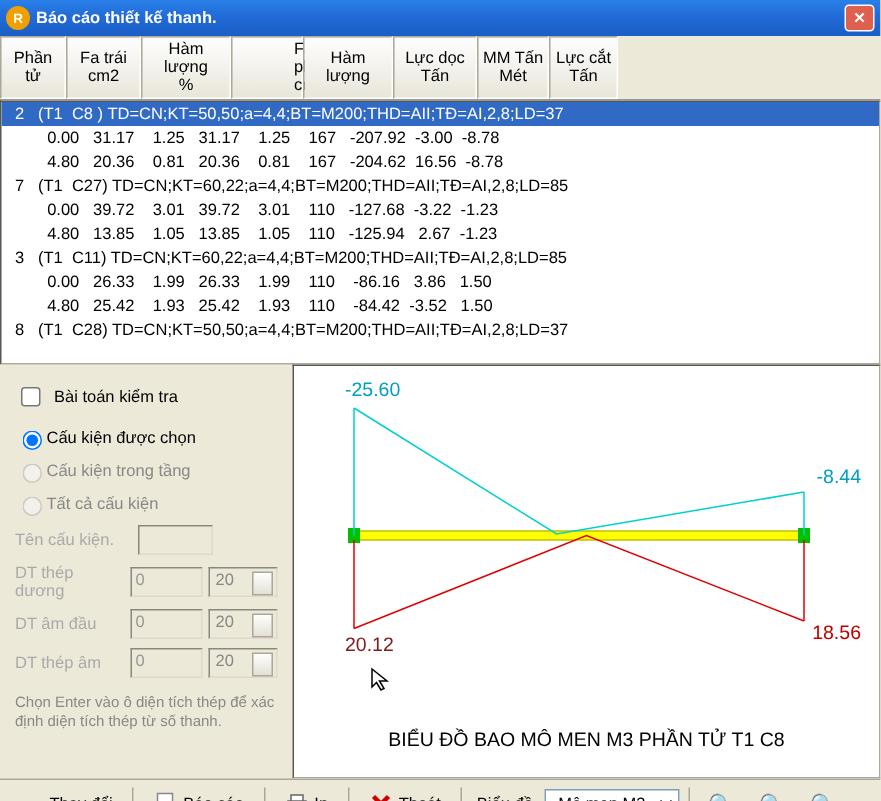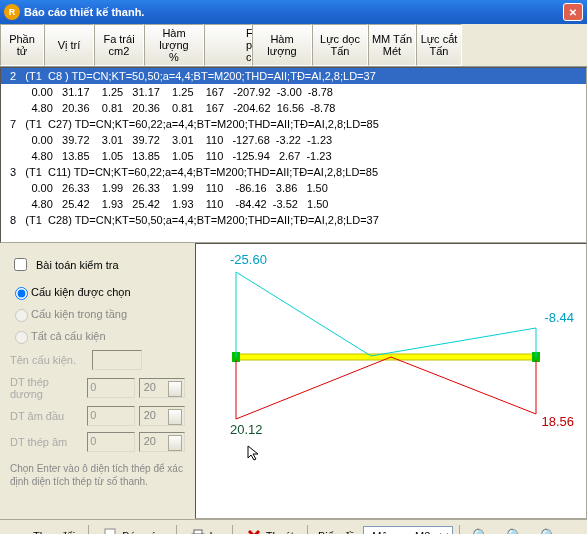--- a/index.html
+++ b/index.html
@@ -42,23 +42,20 @@
 
 <div class="titlebar">
   <span class="icon">R</span>
   <span class="title">Báo cáo thiết kế thanh.</span>
   <span class="close">✕</span>
 </div>
 
 <div class="header-row" id="hdr">
     <div class="header-cell" style="width: 44px;">
       <span>Phần tử</span>
-    </div>
-    <div class="header-cell" style="width: 50px;">
-      <span>Vị trí</span>
     </div>
     <div class="header-cell" style="width: 50px;">
       <span>Fa trái</span>
       <span>cm2</span>
     </div>
     <div class="header-cell" style="width: 60px;">
       <span>Hàm lượng</span>
       <span>%</span>
     </div>
     <div class="header-cell" style="width: 48px; padding-left: 41px;">
@@ -132,25 +129,26 @@
       <rect x="336" y="108" width="8" height="10" fill="#00c000"></rect>
       <polyline points="40,28 175,112 340,84" fill="none" stroke="#00d0d0" stroke-width="1"></polyline>
       <polyline points="40,28 40,113" fill="none" stroke="#00d0d0" stroke-width="1"></polyline>
       <polyline points="340,84 340,113" fill="none" stroke="#00d0d0" stroke-width="1"></polyline>
       <polyline points="40,175 195,113 340,170" fill="none" stroke="#e00000" stroke-width="1"></polyline>
       <polyline points="40,175 40,116" fill="none" stroke="#e00000" stroke-width="1"></polyline>
       <polyline points="340,170 340,116" fill="none" stroke="#e00000" stroke-width="1"></polyline>
     </svg>
     <span class="chart-label" style="left:34px;top:8px;color:#00a0c0">-25.60</span>
     <span class="chart-label" style="right:12px;top:66px;color:#00a0c0">-8.44</span>
-    <span class="chart-label" style="left:34px;top:178px;color:#14532d">20.12</span>
+    <span class="chart-label" style="left:34px;top:178px;color:#7f1d1d">20.12</span>
     <span class="chart-label" style="right:12px;top:170px;color:#c00000">18.56</span>
     <svg style="position:absolute;left:50px;top:200px" width="18" height="18">
         <path d="M2 2 L2 14 L5 11 L8 16 L10 15 L7 10 L12 10 Z" fill="white" stroke="black"></path>
       </svg>
+    <div class="chart-title">BIỂU ĐỒ BAO MÔ MEN M3 PHẦN TỬ T1  C8</div>
   </div>
 </div>
 
 <div class="toolbar">
   <div class="tool-btn">
       <svg class="tool-icon">
         <rect x="1" y="6" width="6" height="4" fill="#ff0"></rect>
         <rect x="9" y="6" width="6" height="4" fill="#0c0"></rect>
         <path d="M7 8 L9 8" stroke="#f08000" stroke-width="2"></path>
       </svg>

